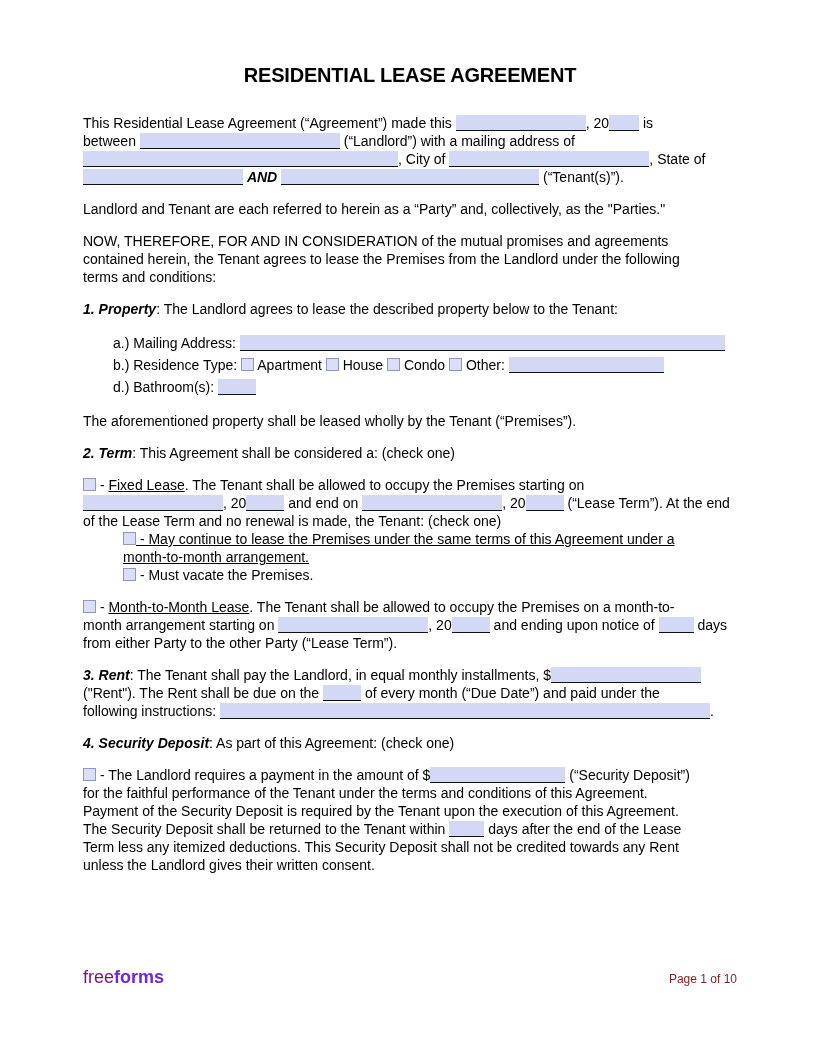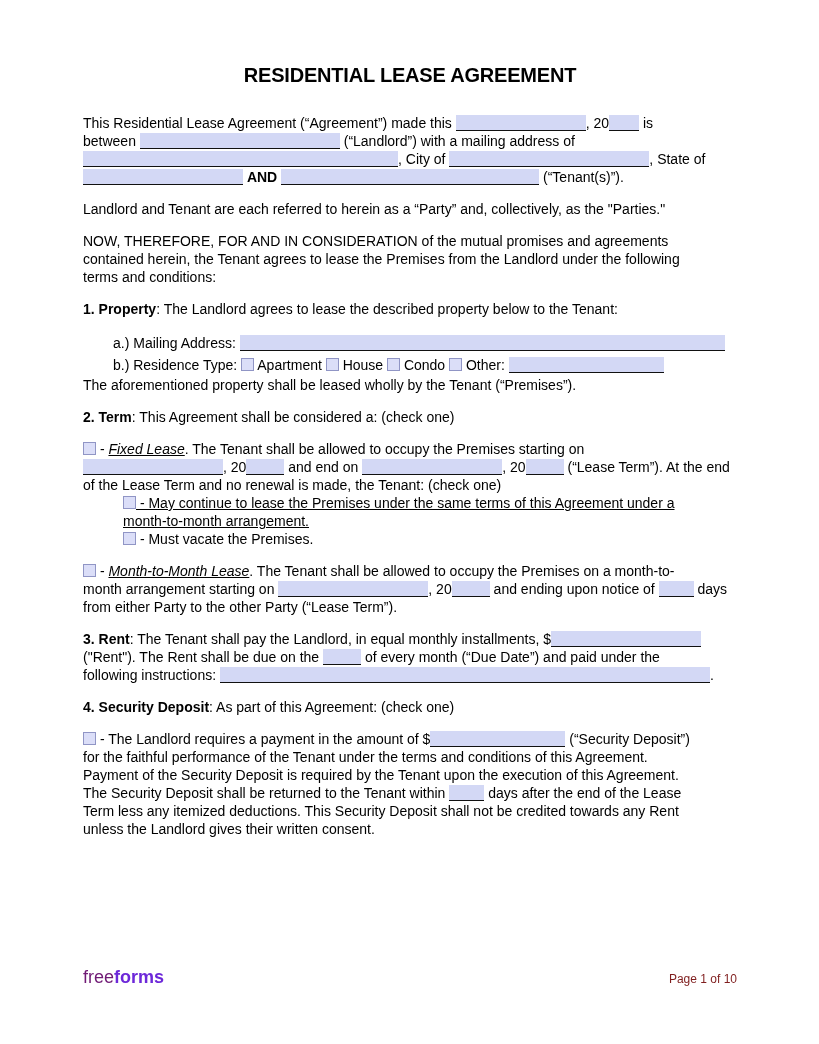--- a/index.html
+++ b/index.html
@@ -20,22 +20,22 @@
     text-align: center;
     font-size: 20px;
     line-height: 24px;
     font-weight: bold;
     letter-spacing: -0.2px;
   }
   p.block { margin: 0; }
   p.block.gap { margin-bottom: 14px; }
   p.block.list { line-height: 22px; }
   .t { white-space: pre-wrap; }
-  .b { font-weight: bold; }
-  .iu { font-style: italic; text-decoration: underline; }
+  .b { font-weight: bold; font-style: italic; }
+  .iu { text-decoration: underline; }
   .field {
     display: inline-block;
     height: 15px;
     background: #d3d8f5;
     border-bottom: 1.5px solid #111111;
     vertical-align: -3px;
   }
   .checkbox {
     display: inline-block;
     width: 11px;
@@ -64,20 +64,21 @@
 <div class="page">
   <div class="content">
     <h1 class="doc-title">RESIDENTIAL LEASE AGREEMENT</h1>
     <div>
         <p class="block gap"><span class="t">This Residential Lease Agreement (“Agreement”) made this </span><span class="field" style="width: 130px;"></span><span class="t">, 20</span><span class="field" style="width: 30px;"></span><span class="t"> is</span><br><span class="t">between </span><span class="field" style="width: 200px;"></span><span class="t"> (“Landlord”) with a mailing address of</span><br><span class="field" style="width: 315px;"></span><span class="t">, City of </span><span class="field" style="width: 200px;"></span><span class="t">, State of</span><br><span class="field" style="width: 160px;"></span><span class="t"> </span><span class="t b">AND</span><span class="t"> </span><span class="field" style="width: 258px;"></span><span class="t"> (“Tenant(s)”).</span></p>
         <p class="block gap"><span class="t">Landlord and Tenant are each referred to herein as a “Party” and, collectively, as the "Parties."</span></p>
         <p class="block gap"><span class="t">NOW, THEREFORE, FOR AND IN CONSIDERATION of the mutual promises and agreements</span><br><span class="t">contained herein, the Tenant agrees to lease the Premises from the Landlord under the following</span><br><span class="t">terms and conditions:</span></p>
         <p class="block gap"><span class="t b">1. Property</span><span class="t">: The Landlord agrees to lease the described property below to the Tenant:</span></p>
         <p class="block list" style="padding-left: 30px;"><span class="t">a.) Mailing Address: </span><span class="field" style="width: 485px;"></span></p>
         <p class="block list" style="padding-left: 30px;"><span class="t">b.) Residence Type: </span><span class="checkbox"></span><span class="t"> Apartment </span><span class="checkbox"></span><span class="t"> House </span><span class="checkbox"></span><span class="t"> Condo </span><span class="checkbox"></span><span class="t"> Other: </span><span class="field" style="width: 155px;"></span></p>
+        <p class="block list gap" style="padding-left: 30px;"><span class="t">d.) Bathroom(s): </span><span class="field" style="width: 38px;"></span></p>
         <p class="block gap"><span class="t">The aforementioned property shall be leased wholly by the Tenant (“Premises”).</span></p>
         <p class="block gap"><span class="t b">2. Term</span><span class="t">: This Agreement shall be considered a: (check one)</span></p>
         <p class="block"><span class="checkbox"></span><span class="t"> - </span><span class="t iu">Fixed Lease</span><span class="t">. The Tenant shall be allowed to occupy the Premises starting on</span><br><span class="field" style="width: 140px;"></span><span class="t">, 20</span><span class="field" style="width: 38px;"></span><span class="t"> and end on </span><span class="field" style="width: 140px;"></span><span class="t">, 20</span><span class="field" style="width: 38px;"></span><span class="t"> (“Lease Term”). At the end</span><br><span class="t">of the Lease Term and no renewal is made, the Tenant: (check one)</span></p>
         <p class="block" style="padding-left: 40px; text-decoration: underline;"><span class="checkbox"></span><span class="t"> - May continue to lease the Premises under the same terms of this Agreement under a</span><br><span class="t">month-to-month arrangement.</span></p>
         <p class="block gap" style="padding-left: 40px;"><span class="checkbox"></span><span class="t"> - Must vacate the Premises.</span></p>
         <p class="block gap"><span class="checkbox"></span><span class="t"> - </span><span class="t iu">Month-to-Month Lease</span><span class="t">. The Tenant shall be allowed to occupy the Premises on a month-to-</span><br><span class="t">month arrangement starting on </span><span class="field" style="width: 150px;"></span><span class="t">, 20</span><span class="field" style="width: 38px;"></span><span class="t"> and ending upon notice of </span><span class="field" style="width: 35px;"></span><span class="t"> days</span><br><span class="t">from either Party to the other Party (“Lease Term”).</span></p>
         <p class="block gap"><span class="t b">3. Rent</span><span class="t">: The Tenant shall pay the Landlord, in equal monthly installments, $</span><span class="field" style="width: 150px;"></span><br><span class="t">("Rent"). The Rent shall be due on the </span><span class="field" style="width: 38px;"></span><span class="t"> of every month (“Due Date”) and paid under the</span><br><span class="t">following instructions: </span><span class="field" style="width: 490px;"></span><span class="t">.</span></p>
         <p class="block gap"><span class="t b">4. Security Deposit</span><span class="t">: As part of this Agreement: (check one)</span></p>
         <p class="block gap"><span class="checkbox"></span><span class="t"> - The Landlord requires a payment in the amount of $</span><span class="field" style="width: 135px;"></span><span class="t"> (“Security Deposit”)</span><br><span class="t">for the faithful performance of the Tenant under the terms and conditions of this Agreement.</span><br><span class="t">Payment of the Security Deposit is required by the Tenant upon the execution of this Agreement.</span><br><span class="t">The Security Deposit shall be returned to the Tenant within </span><span class="field" style="width: 35px;"></span><span class="t"> days after the end of the Lease</span><br><span class="t">Term less any itemized deductions. This Security Deposit shall not be credited towards any Rent</span><br><span class="t">unless the Landlord gives their written consent.</span></p>
       </div>

